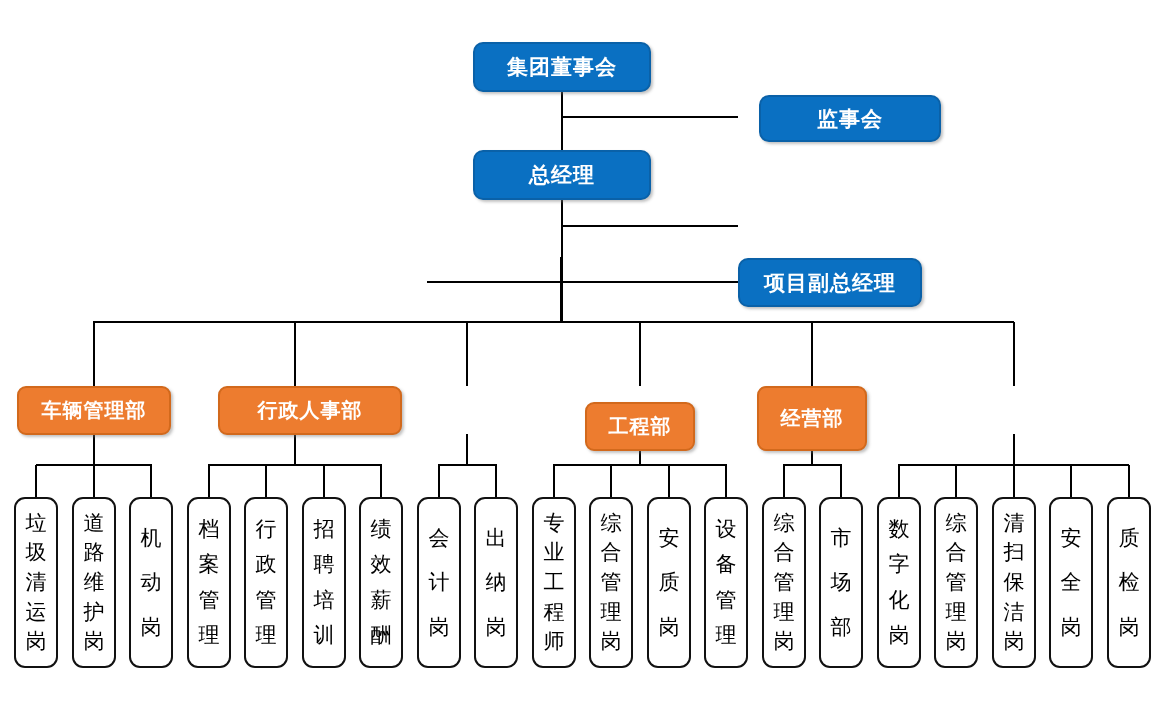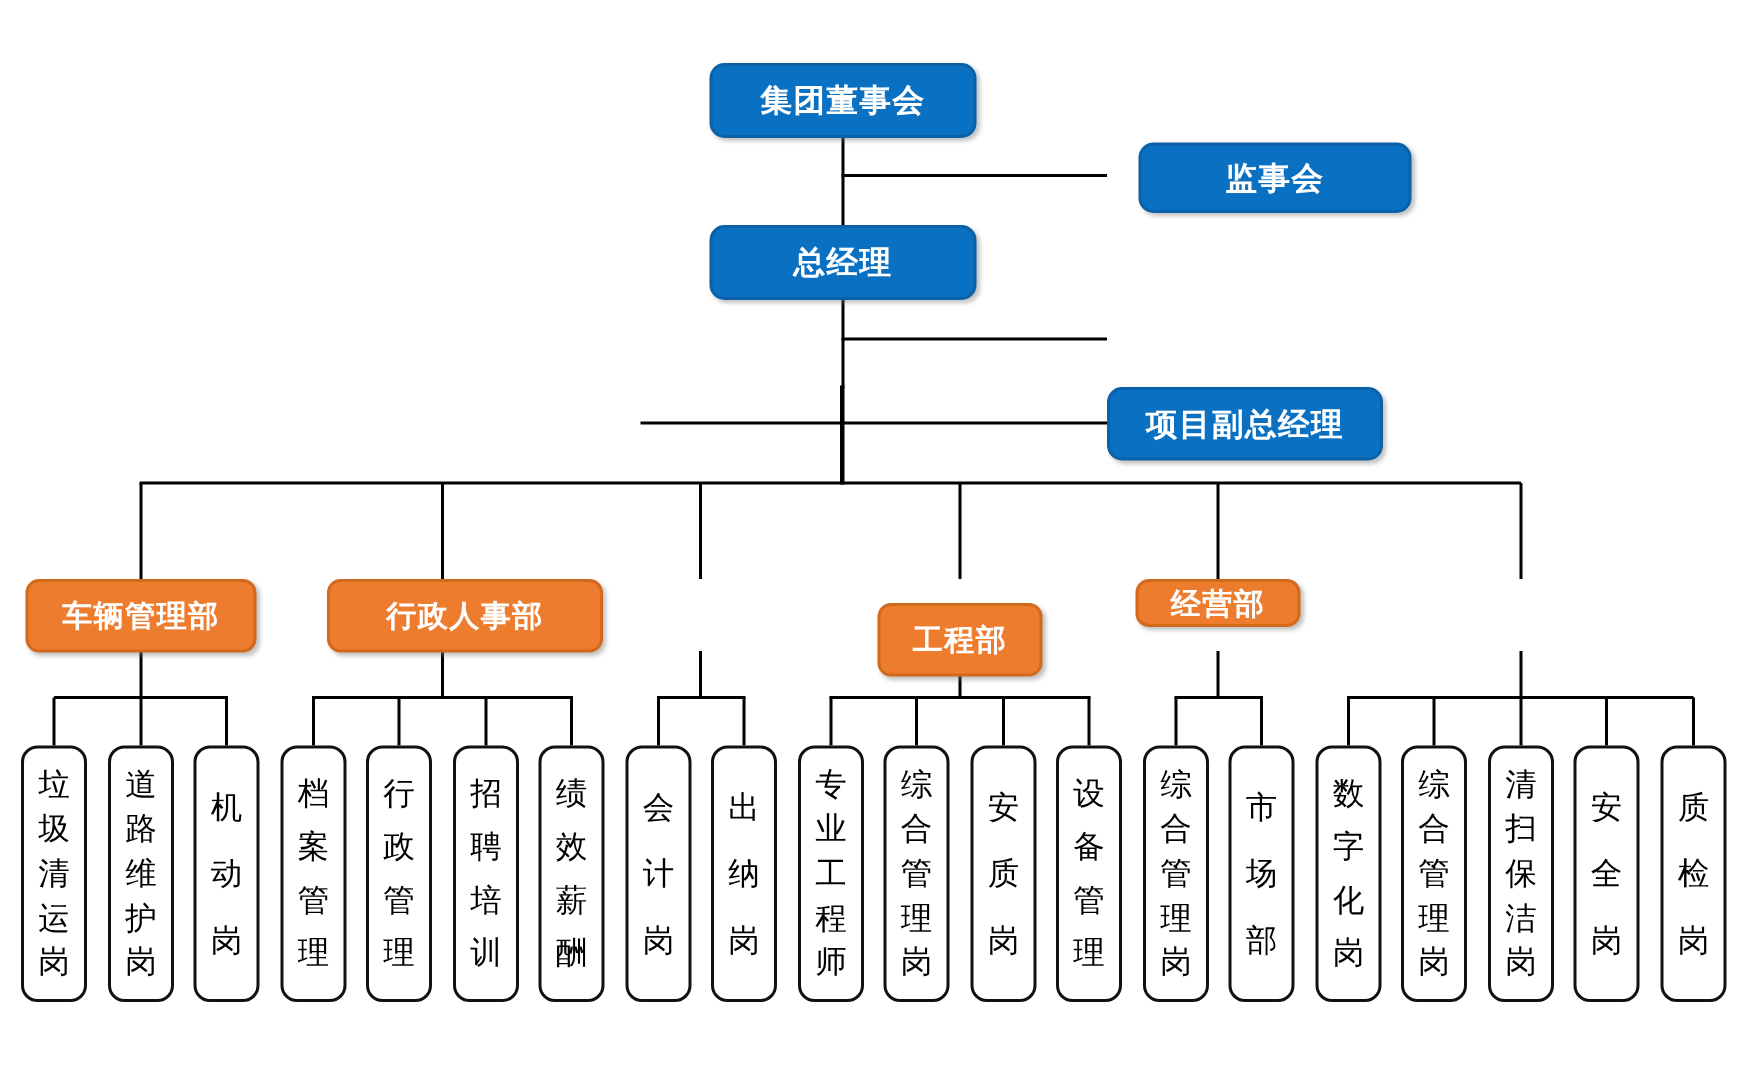--- a/index.html
+++ b/index.html
@@ -88,21 +88,21 @@
   <div class="line" style="left:1128px; top:465px; width:2px; height:32px;"></div>
 
   <div class="node blue-box" style="left:473px; top:42px; width:178px; height:50px;">集团董事会</div>
   <div class="node blue-box" style="left:759px; top:95px; width:182px; height:47px;">监事会</div>
   <div class="node blue-box" style="left:473px; top:150px; width:178px; height:50px;">总经理</div>
   <div class="node blue-box" style="left:738px; top:258px; width:184px; height:49px;">项目副总经理</div>
 
   <div class="node dept-box" style="left:17px; top:386px; width:154px; height:49px;">车辆管理部</div>
   <div class="node dept-box" style="left:218px; top:386px; width:184px; height:49px;">行政人事部</div>
   <div class="node dept-box" style="left:585px; top:386px; width:110px; height:49px;margin-top:16px;">工程部</div>
-  <div class="node dept-box" style="left:757px; top:386px; width:110px; height:32px;">经营部</div>
+  <div class="node dept-box" style="left:757px; top:386px; width:110px; height:65px;">经营部</div>
 
   <div class="pos-box" style="left:14px;">
       <span>垃</span>
       <span>圾</span>
       <span>清</span>
       <span>运</span>
       <span>岗</span>
     </div>
   <div class="pos-box" style="left:72px;">
       <span>道</span>

